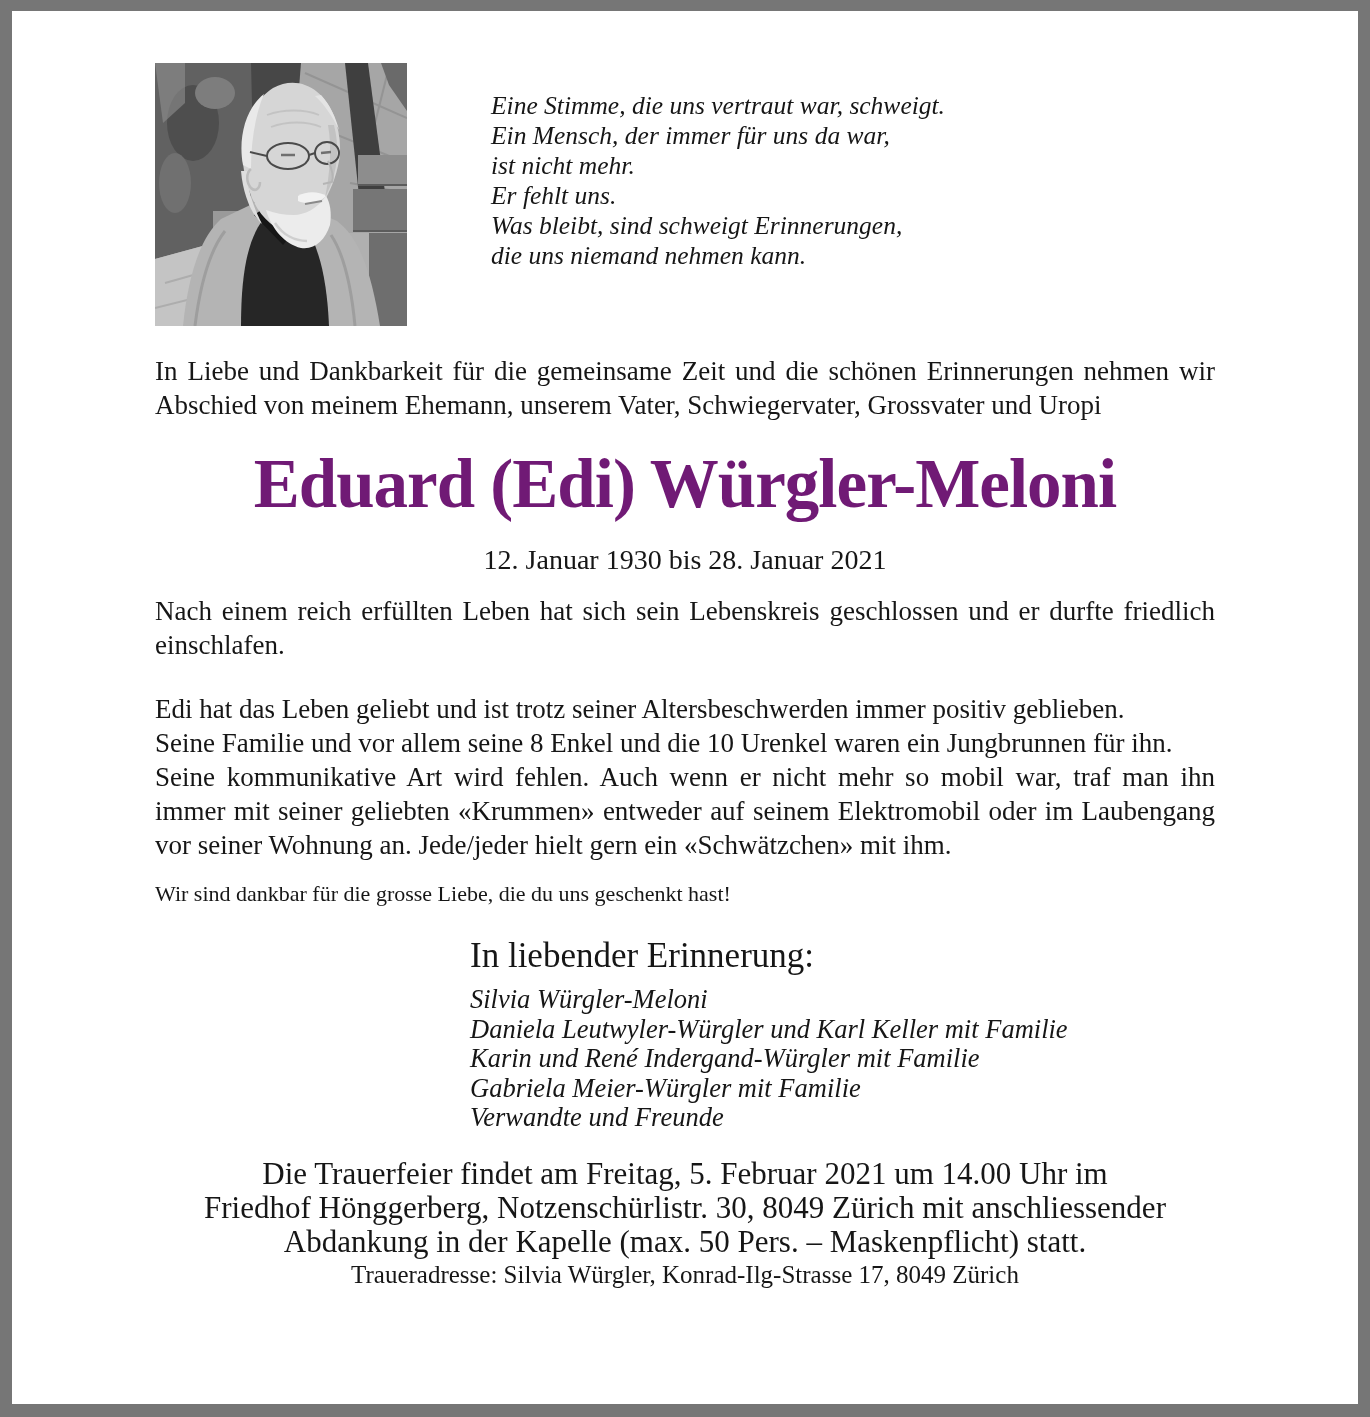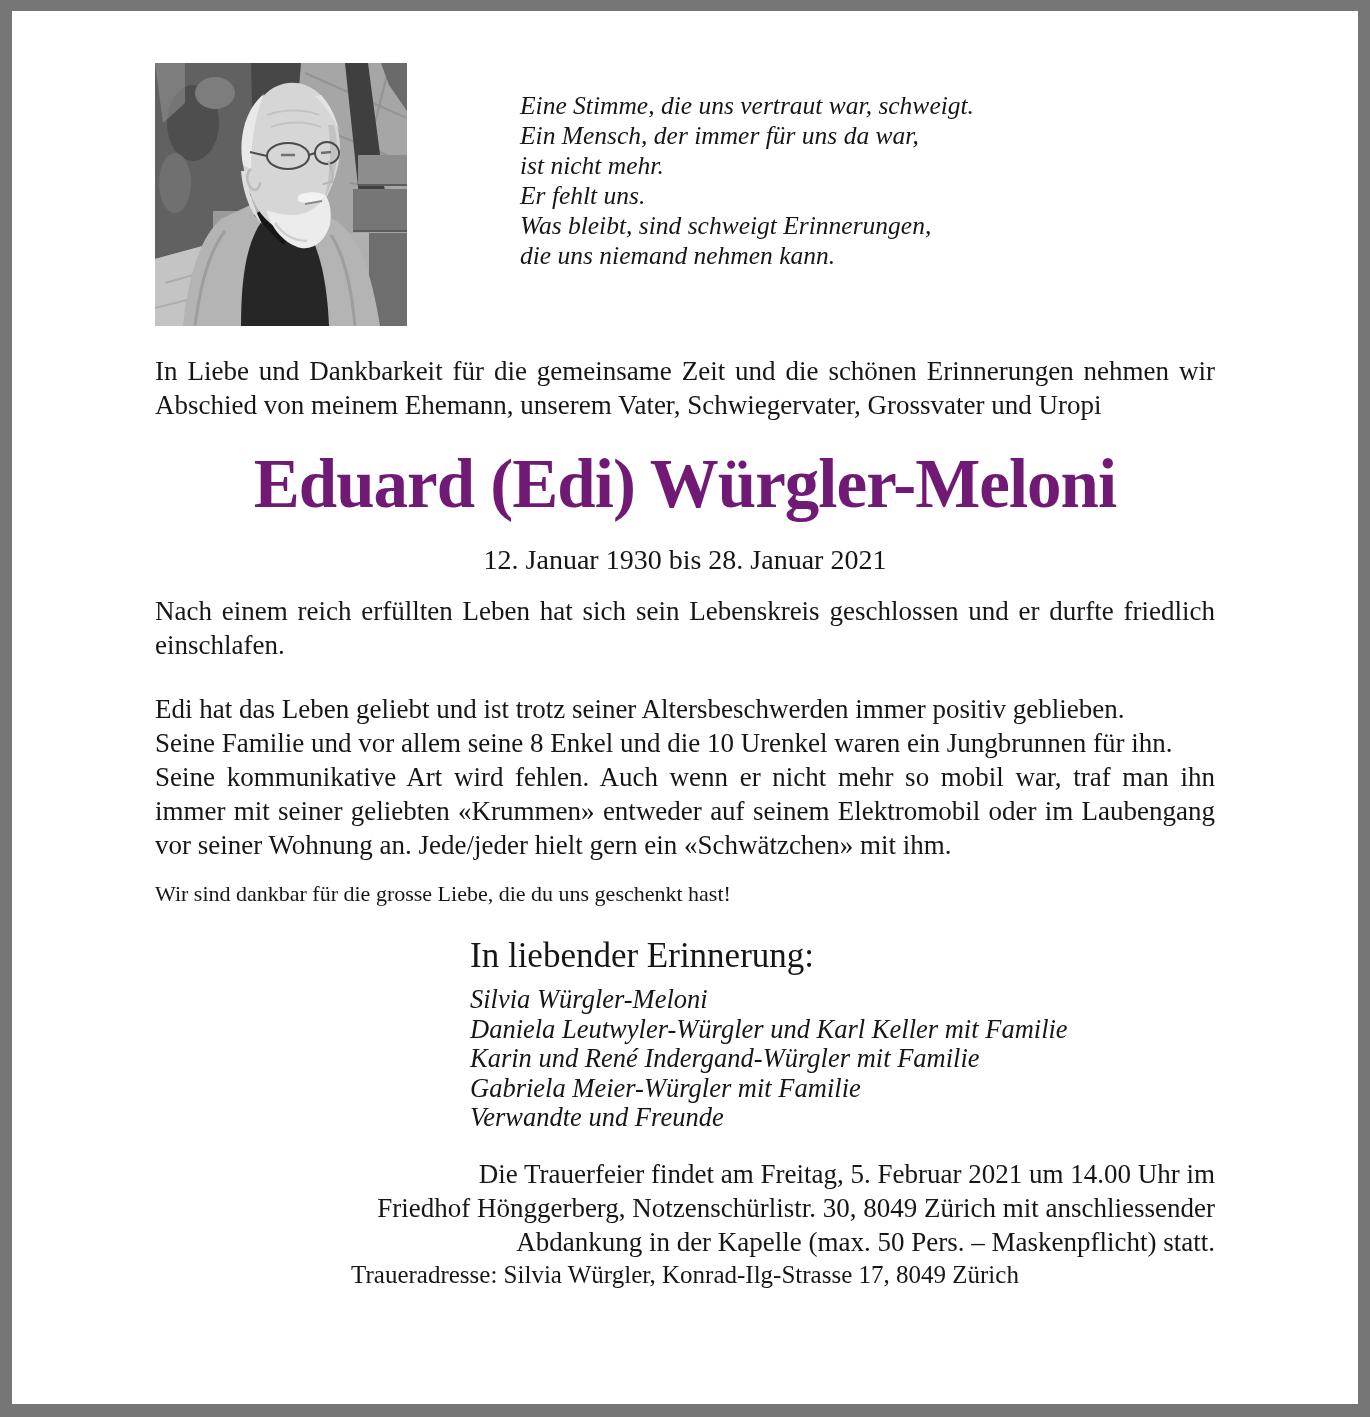--- a/index.html
+++ b/index.html
@@ -30,21 +30,21 @@
   }
   .photo-wrap {
     width: 252px;
     height: 263px;
     flex: 0 0 auto;
     overflow: hidden;
     background: #b0b0b0;
   }
   .photo-wrap svg { display: block; width: 252px; height: 263px; }
   .poem {
-    margin-left: 113px;
+    margin-left: 84px;
     margin-top: 28px;
     font-style: italic;
     font-size: 25.5px;
     line-height: 30px;
     white-space: nowrap;
   }
   .intro {
     margin-top: 28px;
     font-size: 27px;
     line-height: 34px;
@@ -87,22 +87,22 @@
     line-height: 34px;
   }
   .names-list {
     margin-top: 12px;
     font-style: italic;
     font-size: 26.5px;
     line-height: 29.5px;
   }
   .funeral {
     margin-top: 24px;
-    text-align: right;
-    font-size: 27px;
+    text-align: center;
+    font-size: 31px;
     line-height: 34px;
   }
   .address {
     text-align: center;
     font-size: 25px;
     line-height: 32px;
   }
 </style>
 </head>
 <body>

